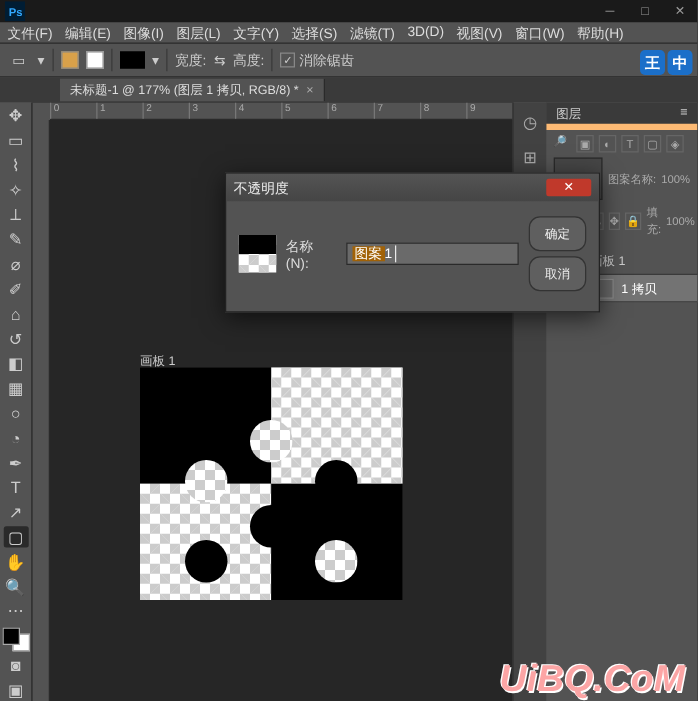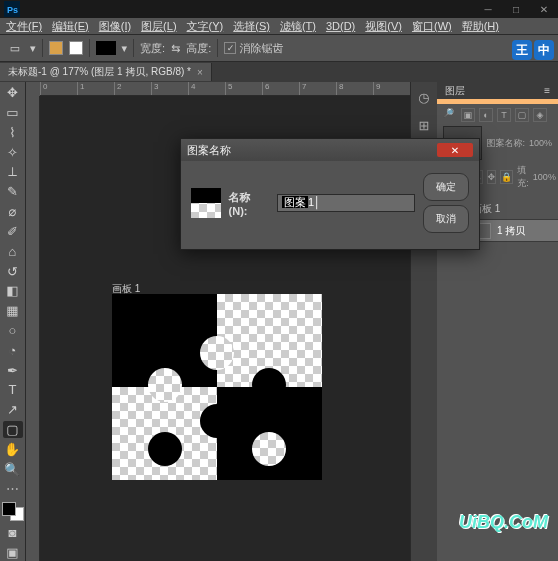--- a/index.html
+++ b/index.html
@@ -5,33 +5,33 @@
 * { margin:0; padding:0; box-sizing:border-box; font-family:"Microsoft YaHei",Arial,sans-serif; user-select:none; }
 body { width:558px; height:561px; background:#535353; overflow:hidden; position:relative; color:#ccc; font-size:11px; }
 
 
 .titlebar { height:18px; background:#1a1a1a; display:flex; align-items:center; }
 .titlebar .logo { width:16px; height:16px; margin:0 4px; }
 .titlebar .winctl { margin-left:auto; display:flex; }
 .titlebar .winctl div { width:28px; height:16px; display:flex; align-items:center; justify-content:center; color:#999; font-size:10px; }
 
 
-.menubar { height:16px; background:#535353; display:flex; align-items:center; padding-left:6px; gap:10px;text-decoration:underline; }
+.menubar { height:16px; background:#535353; display:flex; align-items:center; padding-left:6px; gap:10px; }
 .menubar span { color:#ddd; font-size:11px; }
 
 
 .options { height:28px; background:#535353; border-top:1px solid #2a2a2a; border-bottom:1px solid #2a2a2a; display:flex; align-items:center; padding:0 6px; gap:6px; }
 .options .sw { width:14px; height:14px; border:1px solid #888; }
 .options .sep { width:1px; height:18px; background:#3a3a3a; }
 .options .pad { width:20px; height:14px; background:#000; }
 .options .cb { display:flex; align-items:center; gap:3px; }
 .options .cb .chk { width:12px; height:12px; border:1px solid #888; display:flex; align-items:center; justify-content:center; color:#ccc; font-size:9px; }
 
 
-.doctab { height:20px; background:#3a3a3a; display:flex; align-items:center; }
+.doctab { height:20px; background:#3a3a3a; display:flex; align-items:center;padding-left:48px; }
 .doctab .tab { background:#535353; padding:2px 8px; font-size:10px; color:#ddd; display:flex; align-items:center; gap:6px; border-right:1px solid #2a2a2a;}
 .doctab .tab .x { color:#aaa; }
 
 
 .main { display:flex; height:479px; }
 .toolbox { width:26px; background:#535353; display:flex; flex-direction:column; align-items:center; padding-top:2px; gap:2px; border-right:1px solid #2a2a2a; }
 .tool { width:20px; height:20px; display:flex; align-items:center; justify-content:center; color:#ccc; font-size:13px; border-radius:2px; }
 .tool.sel { background:#2a2a2a; }
 .fgbg { width:22px; height:22px; position:relative; margin-top:2px; }
 .fgbg .fg { position:absolute; top:0; left:0; width:14px; height:14px; background:#000; border:1px solid #aaa; }
@@ -84,28 +84,28 @@
 
 .dialog { position:absolute; top:138px; left:180px; width:300px; background:#535353; border:1px solid #222; box-shadow:0 4px 18px rgba(0,0,0,.6); }
 .dlg-title { height:22px; background:linear-gradient(#545454,#454545); display:flex; align-items:center; padding:0 6px; font-size:11px; color:#eee; }
 .dlg-title .xbtn { margin-left:auto; width:36px; height:14px; background:#c0392b; border-radius:2px; display:flex; align-items:center; justify-content:center; color:#fff; font-size:10px; }
 .dlg-body { padding:12px 10px 16px 10px; display:flex; align-items:center; gap:8px; }
 .dlg-thumb { width:30px; height:30px; }
 .dlg-thumb .h { width:100%; height:100%; background:
   conic-gradient(#000 0 25%, transparent 25% 50%, #000 50% 75%, transparent 75% 100%);
 }
 .dlg-thumb.checker .h{ background:conic-gradient(#000 0 25%, transparent 25% 50%, transparent 50% 75%, #000 75% 100%); }
-.dlg-label { font-size:11px; color:#ddd;font-weight:bold; }
+.dlg-label { font-size:11px; color:#ddd; }
 .dlg-input { width:140px; height:18px; background:#6a6a6a; border:1px solid #2a2a2a; color:#fff; font-size:11px; padding:0 4px; }
-.dlg-input .seltxt { background:#000000; padding:0 2px; }
+.dlg-input .seltxt { background:#a16207; padding:0 2px; }
 .dlg-btns { display:flex; flex-direction:column; gap:4px; }
 .dlg-btn { width:46px; height:28px; background:#5f5f5f; border:1px solid #333; border-radius:9px; display:flex; align-items:center; justify-content:center; font-size:10px; color:#eee; }
 
 
-.wm1 { position:absolute; right:10px; bottom:28px; font-family:Arial; font-weight:bold; font-size:18px; color:#5eead4; font-style:italic; text-shadow:1px 1px 0 #fff, -1px -1px 0 #fff; }
+.wm1 { position:absolute; right:10px; bottom:0; font-family:Arial; font-weight:bold; font-size:30px; color:#fca5a5; font-style:italic; text-shadow:1px 1px 0 #fff, -1px -1px 0 #fff; }
 .wm2 { position:absolute; right:4px; top:40px; display:flex; gap:2px; }
 .wm2 div { width:20px; height:20px; border-radius:4px; background:#1b6fc9; color:#fff; display:flex; align-items:center; justify-content:center; font-size:12px; font-weight:bold; }
 </style>
 </head>
 <body>
 
 <div class="titlebar">
   <div class="logo">
     <svg viewBox="0 0 16 16">
         <rect width="16" height="16" fill="#001d34"></rect>
@@ -272,21 +272,21 @@
         <div class="thumb checker"></div>
         <span>1 拷贝</span>
       </div>
     </div>
   </div>
 
 </div>
 
 <div class="dialog">
   <div class="dlg-title">
-    <span>图案名称</span>
+    <span>不透明度</span>
     <div class="xbtn">✕</div>
   </div>
   <div class="dlg-body">
     <div class="dlg-thumb checker">
       <div class="h"></div>
     </div>
     <span class="dlg-label">名称(N):</span>
     <div class="dlg-input">
       <span class="seltxt">图案</span><span>1</span><span style="color:#fff">│</span>
     </div>

